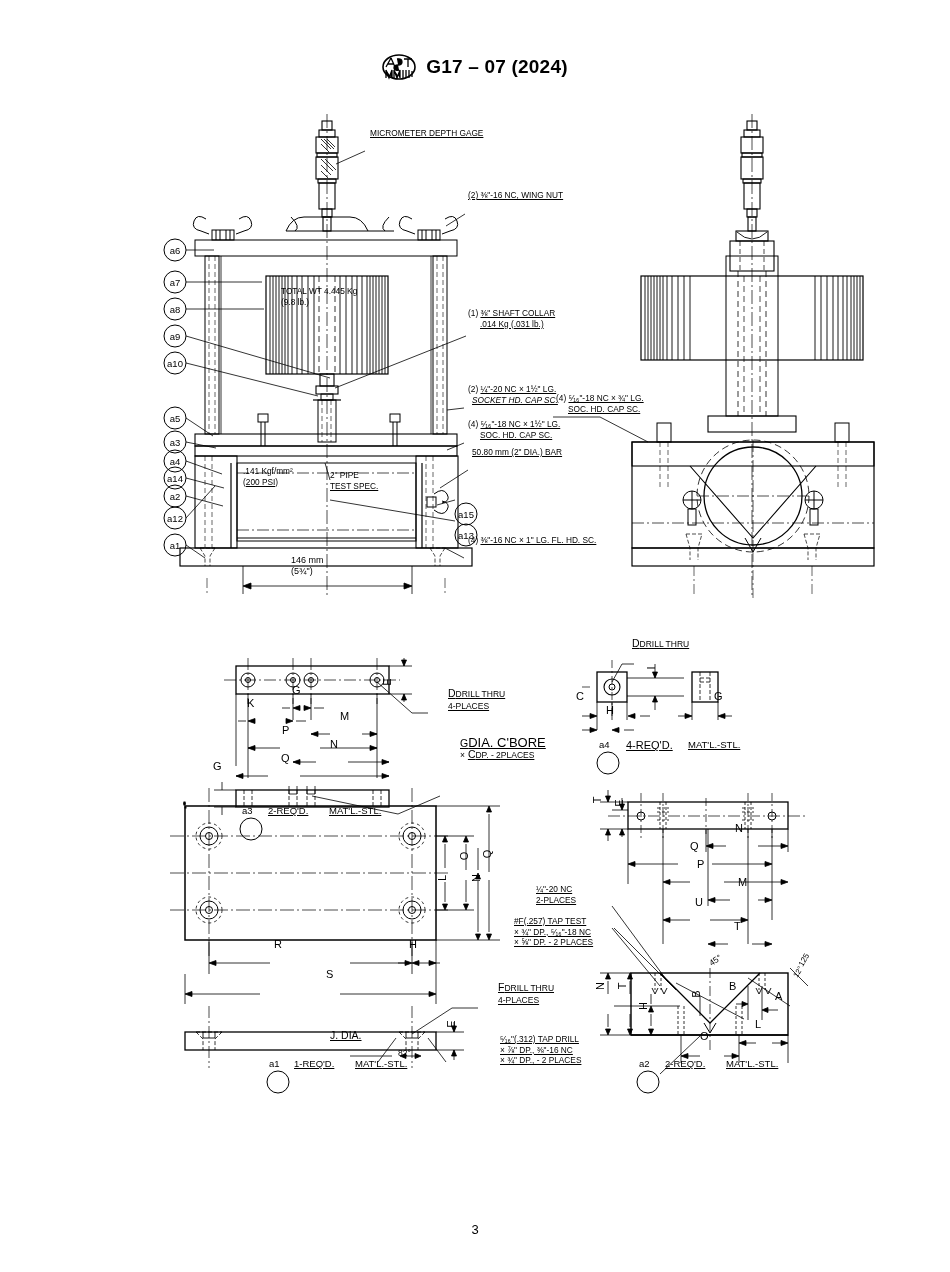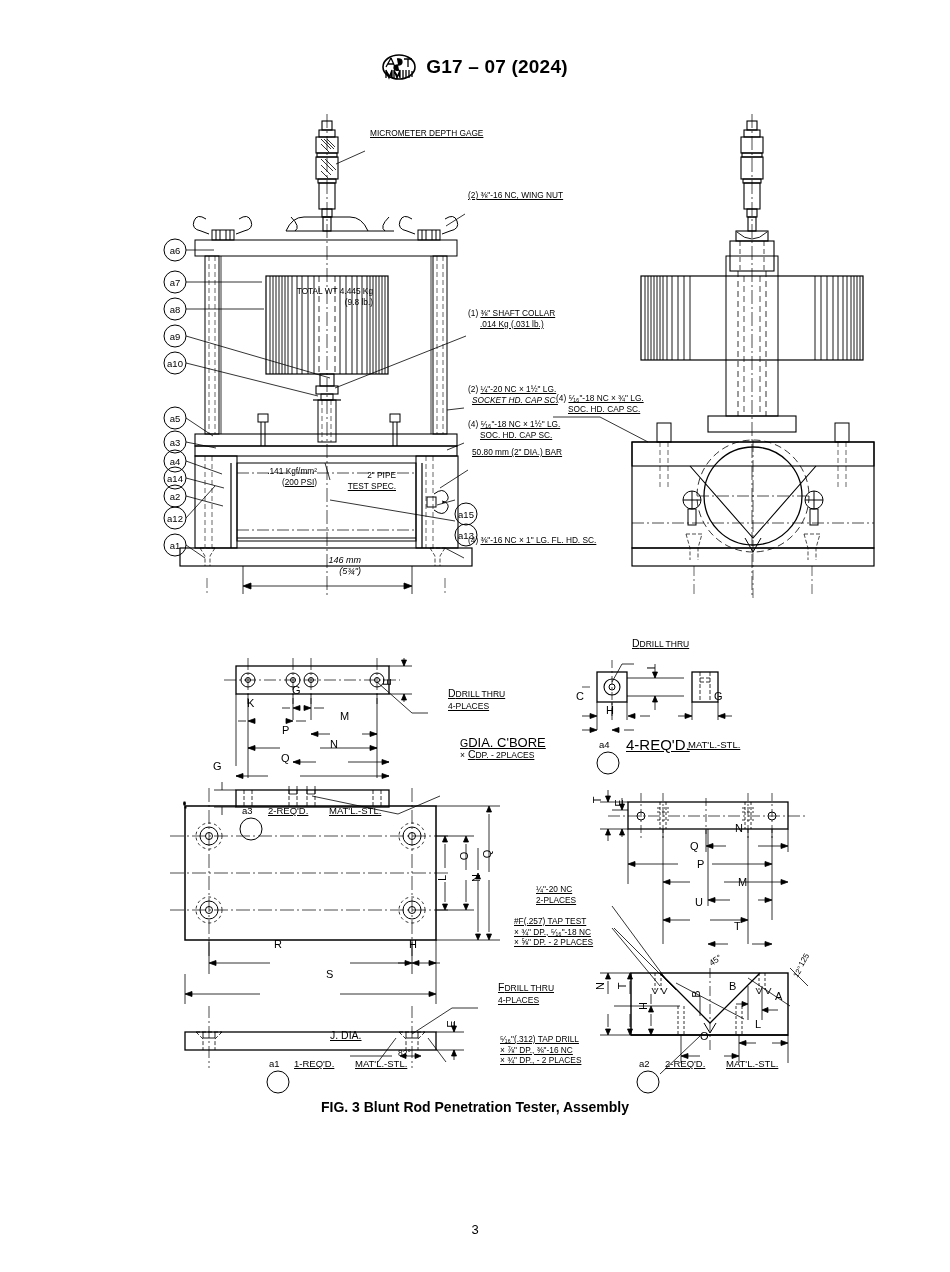--- a/index.html
+++ b/index.html
@@ -27,21 +27,21 @@
   svg{display:block;}
   svg text{font-family:"Liberation Sans", sans-serif;}
 
   
   .lbl{position:absolute;font-size:8.3px;line-height:10.5px;white-space:nowrap;}
   .lbl .u{text-decoration:underline;}
   .lbl.big{font-size:10.5px;}
   .dim{position:absolute;font-size:11px;font-weight:normal;}
   .dimv{position:absolute;font-size:11px;transform:rotate(-90deg);
         transform-origin:center center;}
-  .ctr{text-align:right;}
+  .ctr{text-align:left;}
 </style>
 </head>
 <body>
 
 <div class="page">
 
   <div class="header">
     <svg class="astm-logo" viewBox="0 0 34 26">
       <ellipse cx="17" cy="13" rx="16" ry="12" fill="none" stroke="#000" stroke-width="1.6"></ellipse>
       <g stroke="#000" stroke-width="1.3">
@@ -311,21 +311,21 @@
   <div class="lbl ctr" style="left:330px;top:470px;width:66px;">
     <div>2" PIPE</div>
     <div class="u">TEST SPEC.</div>
   </div>
 
   <div class="lbl" style="left:468px;top:535px;">
     <span>(4)</span>
     <span class="u">⅜"-16 NC × 1" LG. FL. HD. SC.</span>
   </div>
 
-  <div class="lbl ctr" style="left:291px;top:555px;width:70px;font-size:9px;font-style:italic;">
+  <div class="lbl ctr" style="left:291px;top:555px;width:70px;font-size:9px;">
     <div>146 mm</div>
     <div>(5¾")</div>
   </div>
 
   <div class="draw" style="left:0;top:0;">
   <svg width="950" height="600" viewBox="0 0 950 600">
     <g fill="none" stroke="#000" stroke-width="1">
       <circle cx="175" cy="232" r="11"></circle>
           <circle cx="175" cy="264" r="11"></circle>
       <circle cx="175" cy="291" r="11"></circle>
@@ -717,21 +717,21 @@
 
   <div class="lbl big" style="left:632px;top:638px;">
     <span class="u">D</span><span class="u" style="font-size:8.5px;">DRILL THRU</span>
   </div>
   <div class="dim" style="left:576px;top:690px;">C</div>
   <div class="dim" style="left:606px;top:704px;">H</div>
   <div class="dim" style="left:714px;top:690px;">G</div>
   <div class="dimv" style="left:649px;top:662px;">I</div>
 
   <div class="lbl" style="left:599px;top:740px;font-size:9.5px;"><span>a4</span></div>
-  <div class="lbl" style="left:626px;top:740px;font-size:15px;"><span class="u">4-REQ'D.</span></div>
+  <div class="lbl" style="left:626px;top:740px;font-size:11px;"><span class="u">4-REQ'D.</span></div>
   <div class="lbl" style="left:688px;top:740px;font-size:9.5px;"><span class="u">MAT'L.-STL.</span></div>
 
   <div class="dimv" style="left:483px;top:848px;">Q</div>
   <div class="dimv" style="left:460px;top:850px;">O</div>
   <div class="dimv" style="left:439px;top:872px;">L</div>
   <div class="dimv" style="left:472px;top:872px;">N</div>
   <div class="dim" style="left:274px;top:938px;">R</div>
   <div class="dim" style="left:409px;top:938px;">H</div>
   <div class="dim" style="left:326px;top:968px;">S</div>
   <div class="dimv" style="left:447px;top:1018px;">E</div>
@@ -782,16 +782,15 @@
   <div class="lbl" style="left:500px;top:1034px;">
     <span class="u">⁵⁄₁₆"(.312) TAP DRILL</span><br>
     <span class="u">× ⅞" DP., ⅜"-16 NC</span><br>
     <span class="u">× ¾" DP., - 2 PLACES</span>
   </div>
 
   <div class="lbl" style="left:639px;top:1059px;font-size:9.5px;"><span>a2</span></div>
   <div class="lbl" style="left:665px;top:1059px;font-size:9.5px;"><span class="u">2-REQ'D.</span></div>
   <div class="lbl" style="left:726px;top:1059px;font-size:9.5px;"><span class="u">MAT'L.-STL.</span></div>
 
-  <div class="fig-caption" id="cap3">FIG. 3  Blunt Rod Penetration Tester, Assembly</div>
 
   <div class="page-num">3</div>
 </div>
 
 </body></html>

